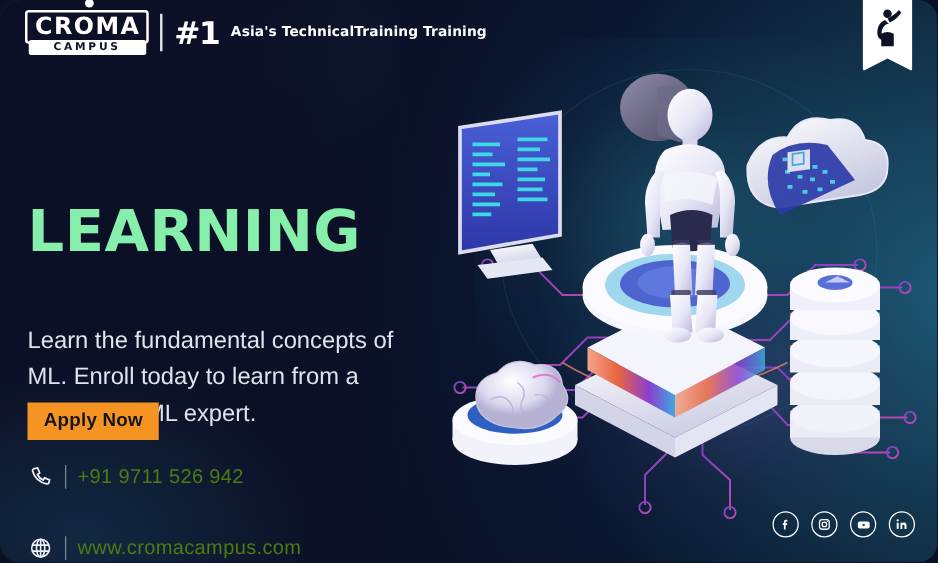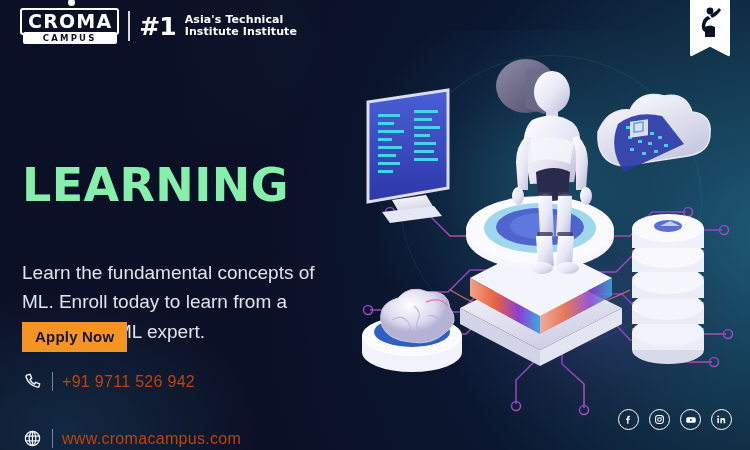--- a/index.html
+++ b/index.html
@@ -1,19 +1,20 @@
 <!DOCTYPE html>
 <html><head>
 <meta charset="utf-8">
 <style>
   html,body{margin:0;padding:0;background:#0b0f22;}
   #banner{
     position:relative;width:750px;height:450px;overflow:hidden;
     font-family:"Liberation Sans", sans-serif;
     background:#0d1128;
+    border-radius:16px;
   }
   
   .bg-base{position:absolute;inset:0;
     background:
       radial-gradient(ellipse 70% 120% at 102% 52%, #1d5874 0%, #16405a 24%, #0f2a42 44%, #0a1730 64%, #0b1026 100%),
       linear-gradient(115deg,#163a52 0%,#102a44 14%,#0c1b34 34%,#0a1029 56%,#0b0f24 100%);
   }
   .bg-topleft{position:absolute;left:-60px;top:-80px;width:380px;height:260px;
     background:radial-gradient(ellipse at 40% 45%, rgba(28,82,112,.85) 0%, rgba(18,52,76,.45) 45%, rgba(12,26,48,0) 75%);}
   .bg-left-dark{position:absolute;left:0;top:0;width:330px;height:450px;
@@ -39,40 +40,40 @@
     font-family:"DejaVu Sans", sans-serif;
   }
   .logo-campus{font-size:8.5px;font-weight:bold;color:#0d1128;background:#fff;
     letter-spacing:2.2px;padding:1px 20px;border-radius:2px;margin-top:-3px;
     font-family:"DejaVu Sans", sans-serif;text-align:right;}
   .logo-dot{position:absolute;top:-9px;left:48px;width:7px;height:7px;border-radius:50%;
     background:#fff;}
   .logo-sep{width:2px;height:30px;background:#fff;opacity:.85;}
   .logo-hash{font-size:25px;font-weight:bold;color:#fff;line-height:1;letter-spacing:-1px;
     font-family:"DejaVu Sans", sans-serif;}
-  .logo-tag{display:flex;flex-direction:column;line-height:1.12;}
+  .logo-tag{display:flex;line-height:1.12;}
   .logo-tag span{font-size:11px;font-weight:bold;color:#fff;letter-spacing:.1px;
     font-family:"DejaVu Sans", sans-serif;}
 
   .badge-tr{position:absolute;right:20px;top:0;width:40px;height:52px;
     background:#fff;border-radius:0 0 3px 3px;
     display:flex;align-items:flex-start;justify-content:center;padding-top:5px;
     clip-path:polygon(0 0,100% 0,100% 100%,50% 82%,0 100%);}
 
   
   .headline1{position:absolute;left:22px;top:96px;color:#fff;font-size:57px;font-weight:bold;
     letter-spacing:.5px;line-height:1;font-family:"DejaVu Sans", sans-serif;}
   .headline2{position:absolute;left:22px;top:162px;color:#86efac;font-size:46px;font-weight:bold;
     letter-spacing:.4px;line-height:1;font-family:"DejaVu Sans", sans-serif;}
   .desc{position:absolute;left:22px;top:258px;width:300px;color:#dfe3ee;font-size:19px;
     line-height:1.55;}
   .cta{position:absolute;left:22px;top:322px;background:#f59422;color:#15161c;
     font-size:15px;font-weight:bold;padding:6px 13px 7px;border:none;cursor:pointer;
     letter-spacing:.2px;}
-  .contact{position:absolute;left:22px;display:flex;align-items:center;gap:9px;color:#c2410c;}
+  .contact{position:absolute;left:22px;display:flex;align-items:center;gap:9px;color:#4d7c0f;}
   .contact.phone{top:371px;}
   .contact.web{top:428px;}
   .contact .ico{width:21px;height:21px;display:flex;align-items:center;justify-content:center;}
   .contact .vsep{width:1px;height:19px;background:rgba(255,255,255,.45);}
   .contact .txt{font-size:16px;letter-spacing:.3px;}
 
   .socials{position:absolute;right:18px;bottom:20px;display:flex;gap:10px;align-items:center;}
   .soc{width:19px;height:19px;border:1.4px solid #fff;border-radius:50%;
     display:flex;align-items:center;justify-content:center;cursor:pointer;}
 </style>
@@ -295,21 +296,21 @@
   <div class="logo-wrap">
     <div class="logo-mark">
       <div class="logo-dot"></div>
       <div class="logo-croma">CROMA</div>
       <div class="logo-campus">CAMPUS</div>
     </div>
     <div class="logo-sep"></div>
     <div class="logo-hash">#1</div>
     <div class="logo-tag">
       <span>Asia's Technical</span>
-      <span>Institute Institute</span>
+      <span>Training Training</span>
     </div>
   </div>
 
   <div class="badge-tr">
     <svg width="22" height="34" viewBox="0 0 22 34">
       <circle cx="11" cy="6" r="3.4" fill="#0d1128"></circle>
       <path d="M11 10 q7 -4 9 -7 l2 2 q-3 5 -9 8 l-2 -3 Z" fill="#0d1128"></path>
       <path d="M9 11 q-5 2 -6 8 q-1 6 3 8 l2 -2 q-3 -3 -1 -7 q2 -4 5 -4 Z" fill="#0d1128"></path>
       <path d="M6 22 q5 -3 10 0 l0 10 l-10 0 Z" fill="#0d1128"></path>
     </svg>

